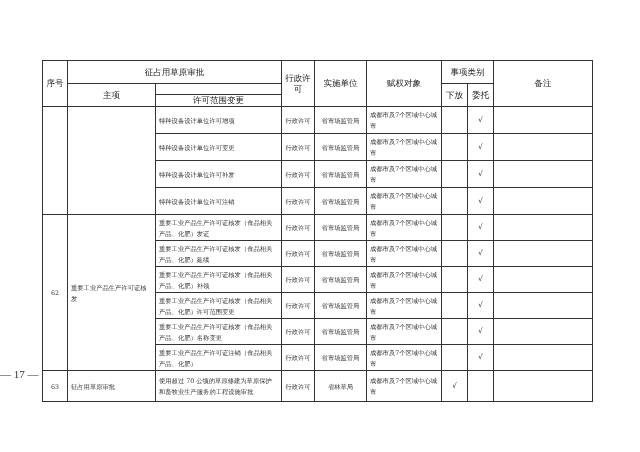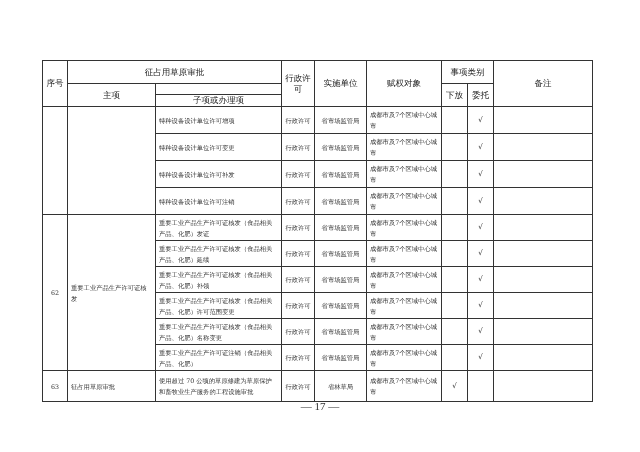--- a/index.html
+++ b/index.html
@@ -37,22 +37,22 @@
   td.sub { text-align: left; padding-left: 4px; }
   td.target { text-align: left; padding-left: 3px; }
   tr.h1 { height: 23px; }
   tr.h2 { height: 11px; }
   tr.h3 { height: 12px; }
   tr.b { height: 27px; }
   tr.b2 { height: 26px; }
   tr.b3 { height: 31px; }
   .check { font-size: 7px; }
   .page-num {
-    position: absolute; left: 0; width: 640px; top: 400px;
-    text-align: center; font-size: 11px; color: #333;
+    position: absolute; left: 0; width: 640px; top: 368px;
+    font-size: 11px; color: #333;
     font-family: "Liberation Serif", serif;
   }
 </style>
 </head>
 <body>
 
 <div class="page">
 <table class="main">
   <colgroup>
     <col style="width:25px">
@@ -75,21 +75,21 @@
       <th colspan="2">事项类别</th>
       <th rowspan="3">备注</th>
     </tr>
     <tr class="h2">
       <th rowspan="2">主项</th>
       <th style="border-bottom:none;border-left:none;border-right:none;"></th>
       <th rowspan="2">下放</th>
       <th rowspan="2">委托</th>
     </tr>
     <tr class="h3">
-      <th>子项或办理项</th>
+      <th>许可范围变更</th>
     </tr>
   </thead>
   <tbody>
 
     <tr class="b">
       <td rowspan="4" class="c"></td>
       <td rowspan="4"></td>
       <td class="sub">特种设备设计单位许可增项</td>
       <td class="c">行政许可</td>
       <td class="c">省市场监管局</td>

